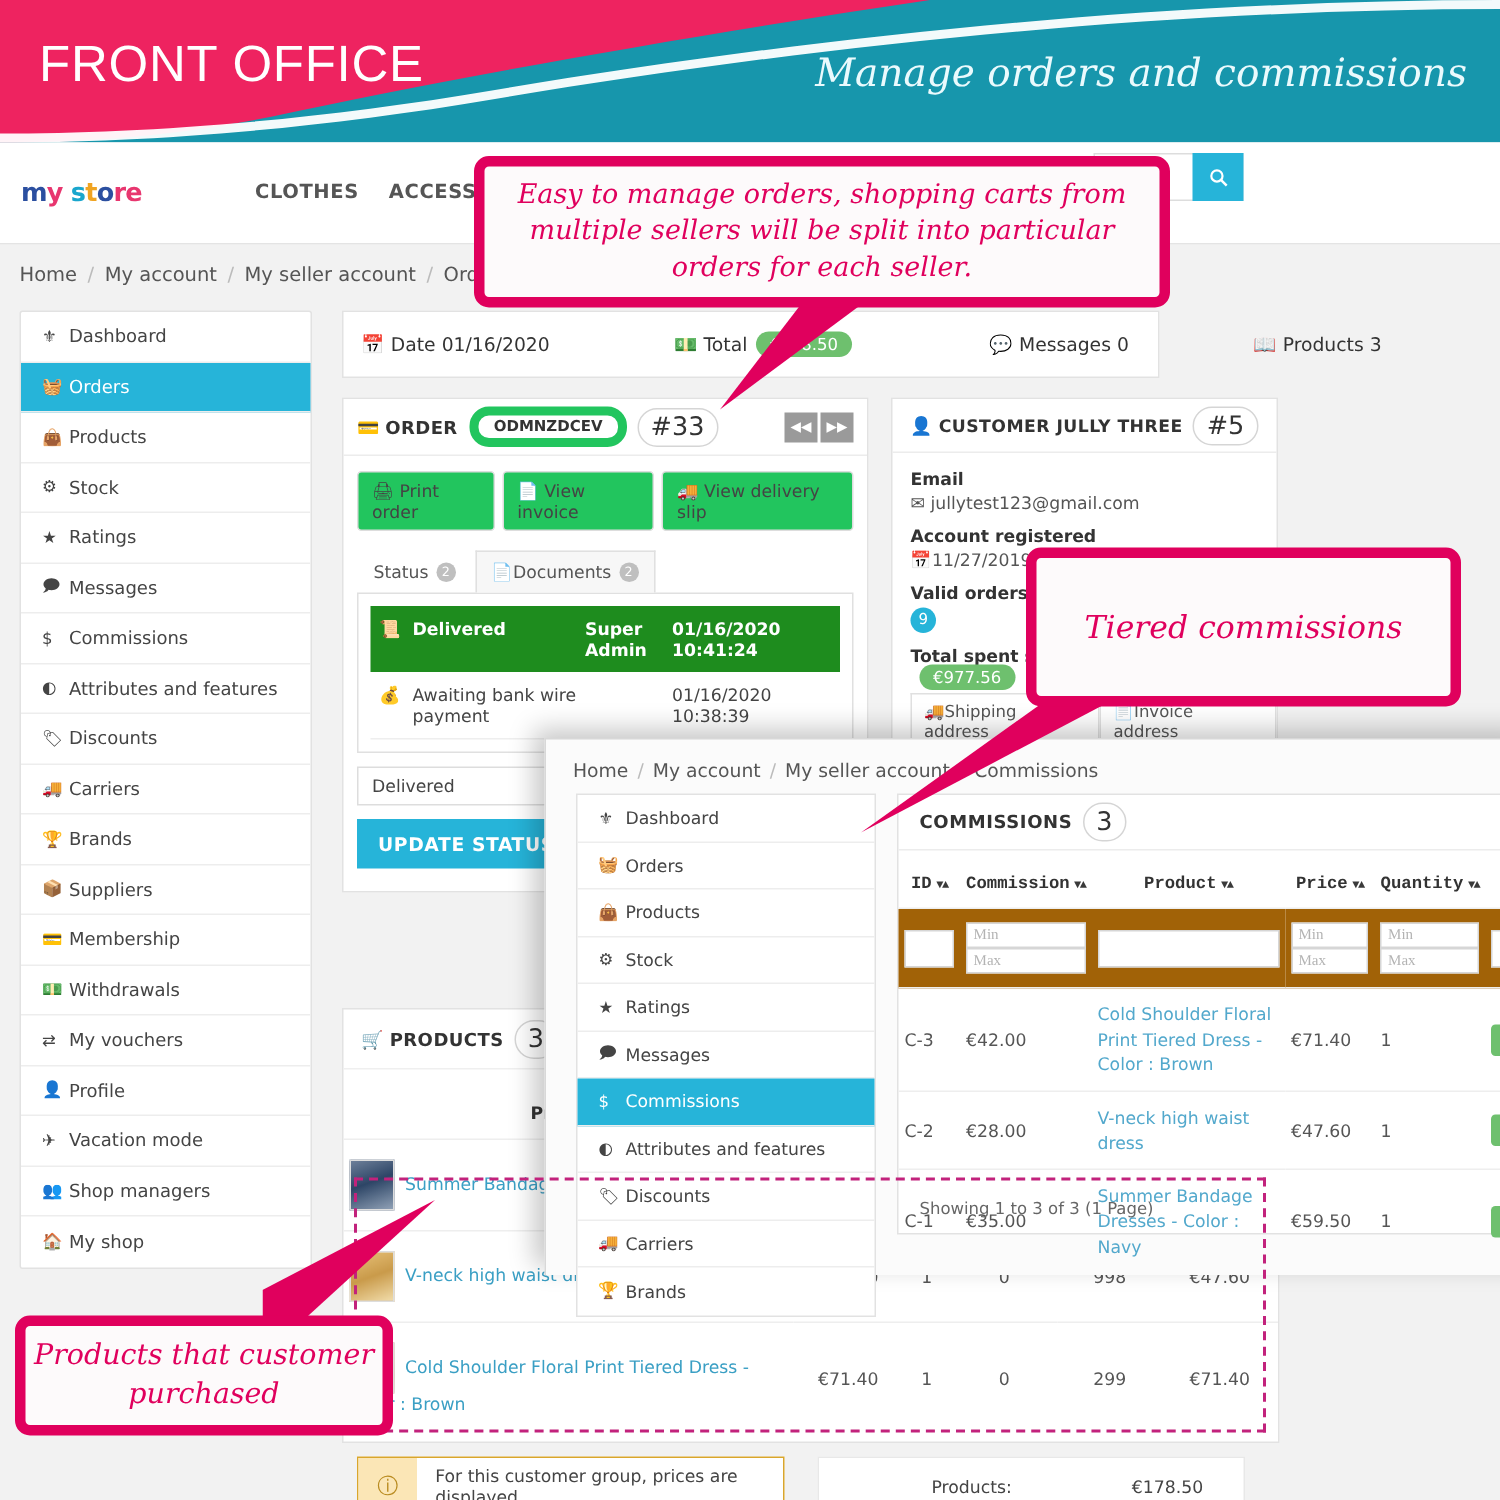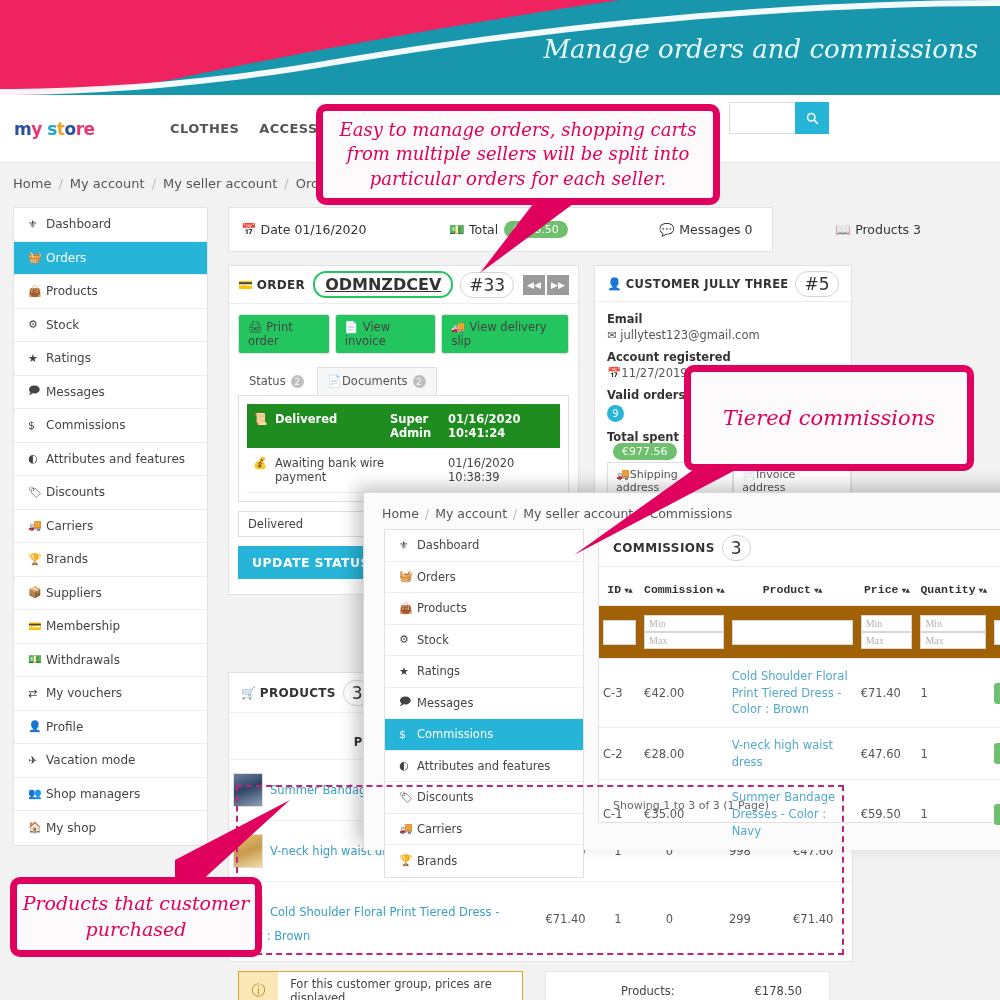--- a/index.html
+++ b/index.html
@@ -76,22 +76,22 @@
                 font-size:11px; margin-left:6px; }
 
   
   .ordercard {
     position:absolute; left:228px; top:265px; width:351px; height:330px;
     background:#fff; border:1px solid #e2e2e2;
   }
   .oc-head { height:38px; border-bottom:1px solid #ececec; display:flex;
              align-items:center; padding:0 9px; }
   .oc-title { font-size:12px; font-weight:bold; letter-spacing:0.3px; color:#333; }
-  .tagbox { border:2px solid #22c55e; border-radius:13px; padding:2px 10px;
-            font-size:16px; font-weight:bold; margin-left:8px; color:#333;text-decoration:underline; }
+  .tagbox { border:6px solid #22c55e; border-radius:13px; padding:2px 10px;
+            font-size:10px; font-weight:bold; margin-left:8px; color:#333; }
   .tagnum { border:1px solid #d5d5d5; border-radius:13px; padding:2px 8px;
             font-size:17px; margin-left:7px; color:#333; }
   .navbtns { margin-left:auto; display:flex; gap:2px; }
   .navbtns div { width:22px; height:20px; background:#9a9a9a; color:#fff;
                  display:flex; align-items:center; justify-content:center; font-size:9px; }
   .oc-actions { display:flex; padding:10px 9px 0 9px; gap:5px; }
   .btn-out { border:1px solid #ddd; background:#22c55e; border-radius:3px;
              padding:5px 9px; font-size:11.5px; color:#444; }
   .tabs { margin:13px 9px 0 9px; display:flex; border-bottom:1px solid #e0e0e0; }
   .tab { padding:6px 10px; font-size:11.5px; color:#555; border:1px solid transparent; }
@@ -201,38 +201,39 @@
               font-size:11px; display:inline-block; }
   .showing { position:absolute; left:14px; bottom:10px; font-size:11px; color:#666; }
 
   
   .callout {
     position:absolute; background:#fdfafb; border:7px solid #e0005d;
     border-radius:10px; display:flex; align-items:center; justify-content:center;
     text-align:center; color:#e0005d; font-family:"DejaVu Serif", serif;
     font-style:italic; line-height:1.35;
   }
-  #callout-orders { left:316px; top:104px; width:404px; height:101px; font-size:18px; z-index:40;}
+  #callout-orders { left:316px; top:104px; width:464px; height:101px; font-size:18px; z-index:40;}
   #callout-commissions { left:684px; top:365px; width:290px; height:106px; font-size:21px; z-index:40;}
   #callout-products { left:10px; top:877px; width:252px; height:80px; font-size:19px; z-index:40;}
   .ptr { position:absolute; z-index:39; }
 
   .dashrect { position:absolute; border:2px dashed #c2227c; z-index:35; }
 </style>
 </head>
 <body>
 
 <div class="banner">
   <svg width="1000" height="95">
     <rect x="0" y="0" width="1000" height="95" fill="#1796AC"></rect>
     <path d="M0,0 L1000,0 L1000,6 C760,6 520,34 330,66 C200,88 90,95 0,95 Z" fill="#1796AC"></path>
     <path d="M0,0 L620,0 C470,22 300,52 180,78 C110,92 50,95 0,95 Z" fill="#EE2360"></path>
     <path d="M0,95 C90,95 200,88 330,66 C520,34 760,6 1000,6 L1000,0 C760,0 520,28 330,60 C200,82 90,89 0,89 Z" fill="#ffffff" opacity="0.95"></path>
     <rect x="0" y="0" width="1000" height="4" fill="#EE2360" opacity="0"></rect>
   </svg>
+  <div class="banner-left-title">FRONT OFFICE</div>
   <div class="banner-right-title">Manage orders and commissions</div>
 </div>
 
 <div class="storenav">
   <div class="logo">
     <span class="c1">m</span><span class="c2">y</span>&nbsp;<span class="c3">s</span><span class="c4">t</span><span class="c5">o</span><span class="c6">re</span>
   </div>
   <div class="navlinks">
     <span>CLOTHES</span><span>ACCESSORIES</span>
   </div>

